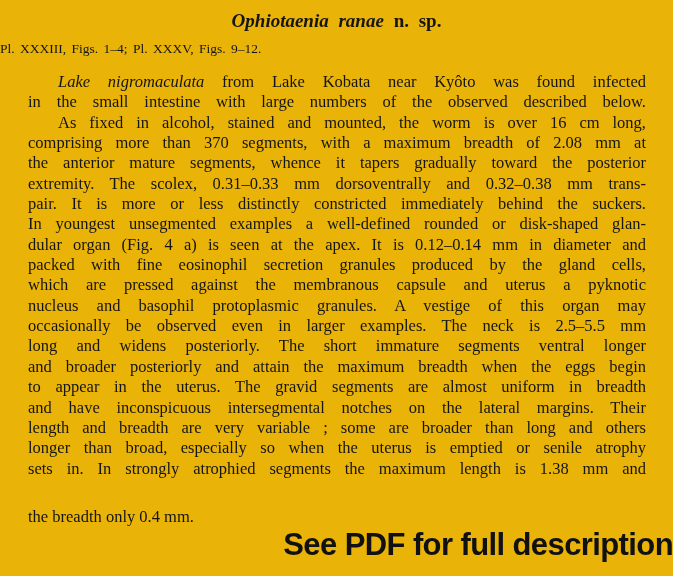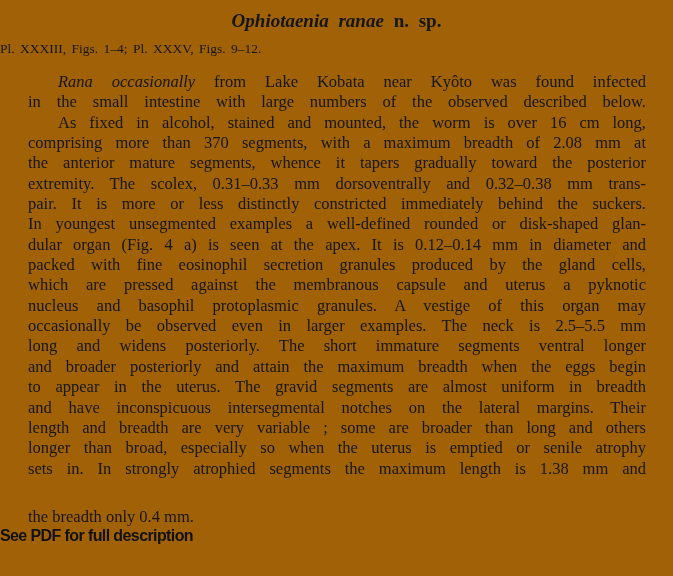--- a/index.html
+++ b/index.html
@@ -1,20 +1,20 @@
 <!DOCTYPE html>
 <html><head>
 <meta charset="utf-8">
 <style>
   html, body { margin: 0; padding: 0; background: #ffffff; }
   .page {
     position: relative;
     width: 673px;
     height: 576px;
-    background: #a16207;
+    background: #eab308;
     color: #151515;
     font-family: "Liberation Serif", "DejaVu Serif", serif;
     overflow: hidden;
   }
   .title {
     position: absolute;
     top: 10px;
     left: 0;
     width: 100%;
     margin: 0;
@@ -47,39 +47,39 @@
     text-align-last: justify;
   }
   .line.indent { padding-left: 30px; }
   .line.para-last { text-align-last: left; margin-top: 28px; }
   .line .italic { font-style: italic; }
   .footer-note {
     position: absolute;
     top: 527px;
     left: 0;
     width: 100%;
-    text-align: left;
+    text-align: right;
     font-family: "Liberation Sans", "DejaVu Sans", sans-serif;
     font-weight: 700;
-    font-size: 16px;
+    font-size: 31px;
     letter-spacing: -0.6px;
     color: #111111;
   }
 </style>
 </head>
 <body>
 
 <div class="page">
 
   <h1 class="title"><span class="species">Ophiotaenia ranae</span> <span class="suffix">n. sp.</span></h1>
 
   <div class="subtitle">Pl. XXXIII, Figs. 1–4; Pl. XXXV, Figs. 9–12.</div>
 
   <div class="bodytext">
-    <div class="line indent"><span class="italic">Rana occasionally</span><span> from Lake Kobata near Kyôto was found infected</span></div>
+    <div class="line indent"><span class="italic">Lake nigromaculata</span><span> from Lake Kobata near Kyôto was found infected</span></div>
     <div class="line">in the small intestine with large numbers of the observed described below.</div>
 
     <div class="line indent">As fixed in alcohol, stained and mounted, the worm is over 16 cm long,</div>
     <div class="line">comprising more than 370 segments, with a maximum breadth of 2.08 mm at</div>
     <div class="line">the anterior mature segments, whence it tapers gradually toward the posterior</div>
     <div class="line">extremity. The scolex, 0.31–0.33 mm dorsoventrally and 0.32–0.38 mm trans-</div>
     <div class="line">pair. It is more or less distinctly constricted immediately behind the suckers.</div>
     <div class="line">In youngest unsegmented examples a well-defined rounded or disk-shaped glan-</div>
     <div class="line">dular organ (Fig. 4 a) is seen at the apex. It is 0.12–0.14 mm in diameter and</div>
     <div class="line">packed with fine eosinophil secretion granules produced by the gland cells,</div>

